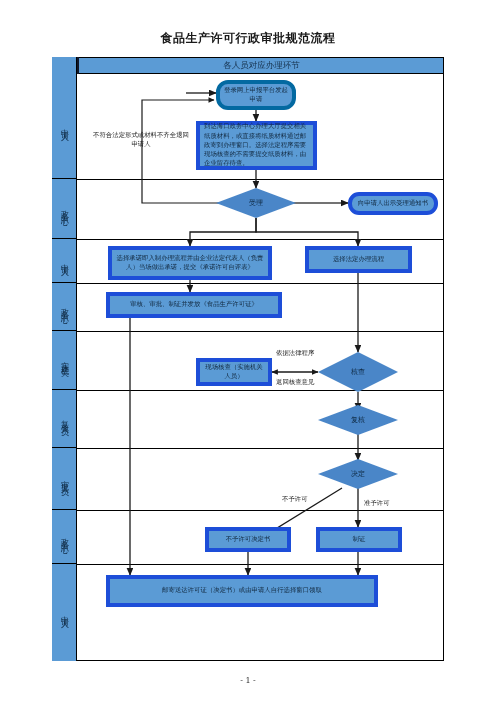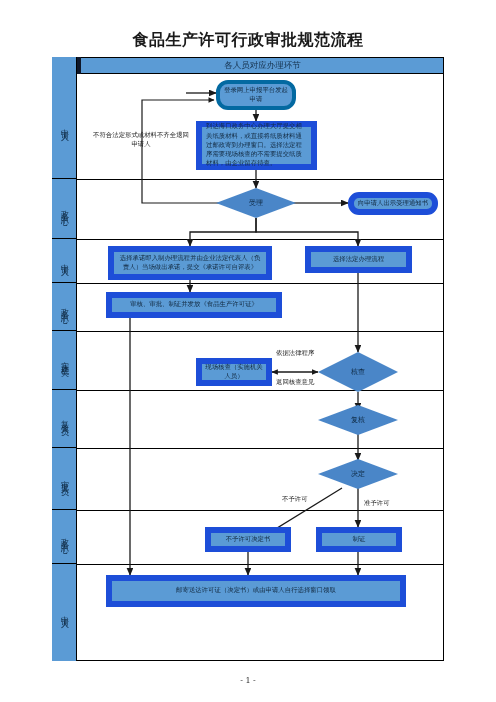--- a/index.html
+++ b/index.html
@@ -4,40 +4,40 @@
 <style>
   html,body{margin:0;padding:0;background:#ffffff;}
   body{
     width:496px;height:702px;position:relative;overflow:hidden;
     font-family:"DejaVu Sans","Liberation Sans",sans-serif;
     color:#111;
   }
   #page-title{
     position:absolute;left:0;top:30px;width:496px;text-align:center;
     font-family:"DejaVu Serif","Liberation Serif",serif;
-    font-size:16px;font-weight:bold;letter-spacing:0.5px;color:#1a1a1a;
+    font-size:12px;font-weight:bold;letter-spacing:0.5px;color:#1a1a1a;
   }
   #chart-frame{
     position:absolute;left:52px;top:57px;width:392px;height:604px;
     border:1px solid #000;box-sizing:border-box;
   }
   
   .header-band{
     position:absolute;left:52px;top:57px;width:392px;height:17px;
     background:#5b9bd5;border:1px solid #000;box-sizing:border-box;
   }
   .header-sidecell{
     position:absolute;left:52px;top:57px;width:25px;height:17px;
     background:#5b9bd5;border-right:1px solid #000;box-sizing:border-box;
   }
   .header-title{
     position:absolute;left:77px;top:57px;width:367px;height:17px;
     display:flex;align-items:center;justify-content:center;
     font-size:8.5px;color:#15314d;box-sizing:border-box;
-    border-left:4px solid #0f172a;
+    border-left:2px solid #0f172a;
   }
   .side-cell{
     position:absolute;left:52px;width:25px;
     background:#5b9bd5;
     border-bottom:1px solid #000;border-right:1px solid #000;
     box-sizing:border-box;
     display:flex;align-items:center;justify-content:center;
   }
   .side-cell span{
     writing-mode:vertical-rl;text-orientation:upright;
@@ -46,21 +46,21 @@
   .row-sep{
     position:absolute;left:77px;height:0;border-top:1px solid #000;width:367px;
   }
   
   .node{
     position:absolute;box-sizing:border-box;
     display:flex;align-items:center;justify-content:center;
     text-align:center;background:#5b9bd5;color:#12293f;
     font-size:6.4px;line-height:1.45;padding:2px 3px;
   }
-  .rect{border:6px solid #1d4ed8;}
+  .rect{border:4px solid #1d4ed8;}
   .rounded{border:4px solid #0369a1;border-radius:12px;}
   .plain{background:transparent;border:none;color:#1b1b1b;}
   .diamond-wrap{position:absolute;}
   .diamond{
     position:absolute;left:0;top:0;width:100%;height:100%;
     background:#4a86c8;
     clip-path:polygon(50% 0,100% 50%,50% 100%,0 50%);
   }
   .diamond-label{
     position:absolute;left:0;top:0;width:100%;height:100%;
@@ -205,20 +205,20 @@
 
 <div class="diamond-wrap" style="left:318px;top:459px;width:80px;height:30px;">
   <div class="diamond"></div>
   <div class="diamond-label">决定</div>
 </div>
 
 <div class="node rect" style="left:205px;top:527px;width:86px;height:25px;text-align:center;">不予许可决定书</div>
 
 <div class="node rect" style="left:316px;top:527px;width:86px;height:25px;">制证</div>
 
-<div class="node rect" style="left:106px;top:575px;width:300px;height:32px;">邮寄送达许可证（决定书）或由申请人自行选择窗口领取</div>
+<div class="node rect" style="left:106px;top:575px;width:272px;height:32px;">邮寄送达许可证（决定书）或由申请人自行选择窗口领取</div>
 
 <div class="lbl" style="left:276px;top:349px;">依据法律程序</div>
 <div class="lbl" style="left:276px;top:378px;">返回核查意见</div>
 <div class="lbl" style="left:282px;top:495px;">不予许可</div>
 <div class="lbl" style="left:364px;top:499px;">准予许可</div>
 
 <div id="footer">- 1 -</div>
 
 </body></html>

